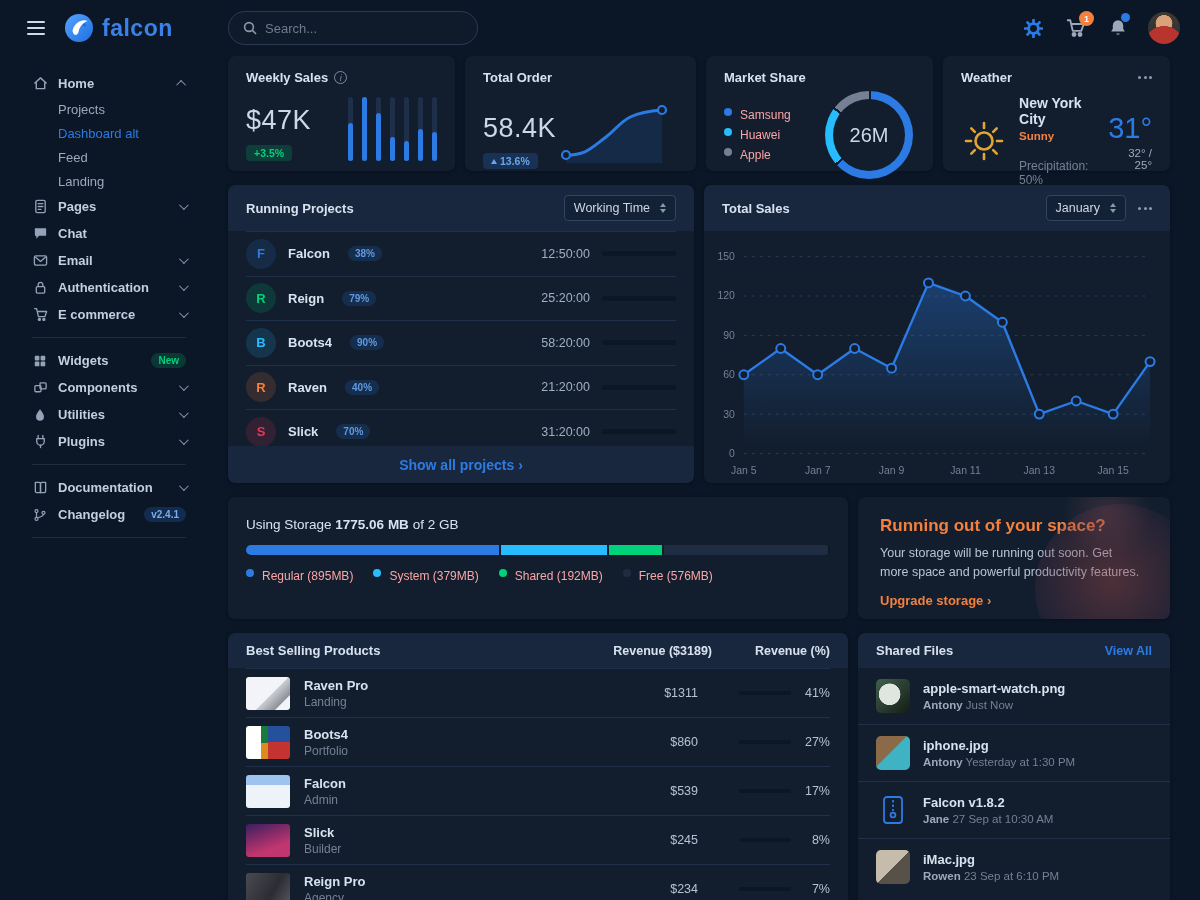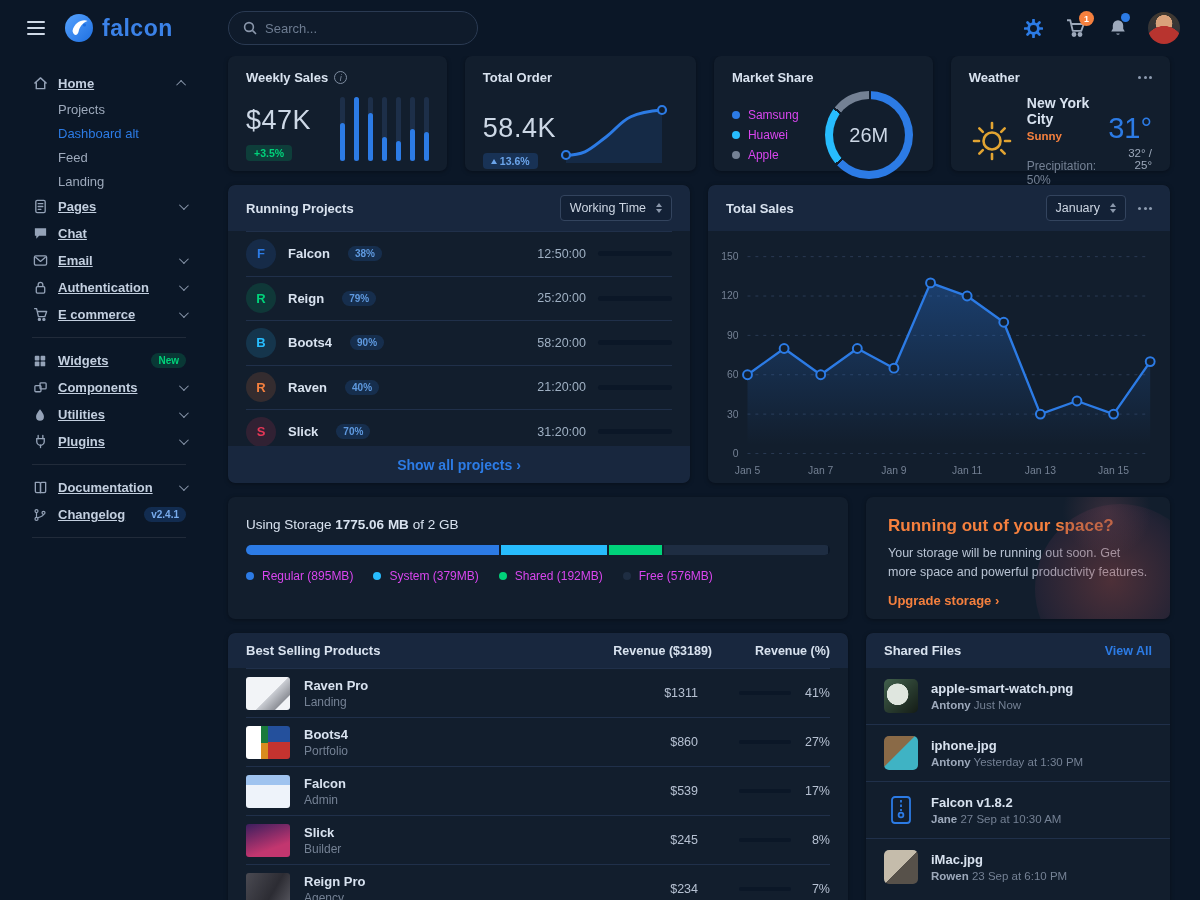--- a/index.html
+++ b/index.html
@@ -34,36 +34,36 @@
       radial-gradient(circle at 50% 105%, #b8342f 0 52%, rgba(0,0,0,0) 53%),
       radial-gradient(circle at 50% 36%, #d9a27b 0 32%, rgba(0,0,0,0) 33%),
       linear-gradient(#42392f,#27303f); }
   
   .layout { display:flex; height:844px; }
   .sidebar { width:216px; flex:none; padding:14px 30px 0 32px; overflow:hidden; }
   .content { flex:1; padding:0 30px 0 12px; overflow:hidden; }
   
   .nav-item { display:flex; align-items:center; gap:10px; padding:6px 0; cursor:pointer; color:#c3cfdf; font-weight:bold; font-size:13px; }
   .nav-ico { width:16px; display:flex; justify-content:center; color:#95a3b8; }
-  .nav-label { flex:1;text-decoration:underline; }
+  .nav-label { flex:1; }
   .chev { width:7px; height:7px; border-right:1.6px solid #8a97ab; border-bottom:1.6px solid #8a97ab; flex:none; }
   .chev.down { transform:rotate(45deg) translateY(-2px); }
   .chev.up { transform:rotate(-135deg) translateY(-2px); }
   .nav-sub { padding-left:26px; display:flex; flex-direction:column; }
   .sub-item { padding:4.5px 0; color:#9da9bb; font-size:13px; text-decoration:none; cursor:pointer; }
   .sub-item.active { color:var(--primary); font-weight:normal; }
   .side-divider { border-top:1px solid rgba(255,255,255,0.09); margin:9px 0; }
   .pill { font-size:10px; font-weight:bold; padding:2px 7px; border-radius:9px; }
   .pill.green { background:rgba(0,210,122,.18); color:var(--success); }
   .pill.blue { background:rgba(44,123,229,.22); color:#79aced; }
   .purchase-btn { margin-top:14px; width:100%; height:31px; border:none; border-radius:4px; background:var(--primary);
     color:#fff; font-weight:bold; font-size:13px; cursor:pointer; font-family:"Liberation Sans", sans-serif; }
   
   .card { background:var(--card); border-radius:7px; box-shadow:0 1px 4px rgba(0,0,0,.35); position:relative; }
-  .row { display:grid; gap:18px; margin-bottom:14px; }
+  .row { display:grid; gap:10px; margin-bottom:14px; }
   .row1 { grid-template-columns:repeat(4,1fr); }
   .row1 .card { height:115px; padding:14px 18px; }
   .row2 { grid-template-columns:1fr 1fr; }
   .row2 .card { height:298px; overflow:hidden; }
   .row3 { grid-template-columns:620px 1fr; }
   .row3 .card { height:122px; overflow:hidden; }
   .row4 { grid-template-columns:620px 1fr; margin-bottom:0; }
   .row4 .card { height:322px; overflow:hidden; }
   .card-title { font-size:13px; font-weight:bold; color:var(--txt); }
   .band { background:var(--band); padding:10px 18px; display:flex; align-items:center; border-radius:7px 7px 0 0; }
@@ -76,21 +76,21 @@
   .big-val { font-size:27px; color:#cdd8e6; font-weight:500; letter-spacing:.5px; }
   .soft-badge { display:inline-flex; align-items:center; gap:3px; font-size:10.5px; font-weight:bold; padding:2px 8px; border-radius:4px; margin-top:9px; }
   .soft-badge.success { background:rgba(0,210,122,.18); color:var(--success); }
   .soft-badge.primary { background:rgba(44,123,229,.22); color:#6ba4ea; }
   .caret-up { width:0; height:0; border-left:3.5px solid transparent; border-right:3.5px solid transparent; border-bottom:5px solid #6ba4ea; }
   .wbars { display:flex; align-items:stretch; gap:9px; height:64px; }
   .wbar-track { width:5px; background:#1d2f49; border-radius:3px; display:flex; align-items:flex-end; }
   .wbar-fill { width:100%; background:var(--primary); border-radius:3px; }
   .ms-body { display:flex; justify-content:space-between; align-items:center; margin-top:6px; }
   .legend-col { display:flex; flex-direction:column; gap:6px; }
-  .legend-item { display:flex; align-items:center; gap:8px; color:#d946ef; font-size:12px; }
+  .legend-item { display:flex; align-items:flex-start; gap:8px; color:#fca5a5; font-size:12px; }
   .dot { width:8px; height:8px; border-radius:50%; flex:none; }
   .donut { width:88px; height:88px; border-radius:50%; position:relative; flex:none; margin-right:2px; }
   .donut-hole { position:absolute; inset:8px; background:var(--card); border-radius:50%;
     display:flex; align-items:center; justify-content:center; font-size:20px; font-weight:500; color:#cdd8e6; }
   .weather-head { display:flex; align-items:center; justify-content:space-between; }
   .dots { display:flex; gap:2.5px; cursor:pointer; background:none; border:none; padding:4px 0; }
   .dots i { width:3px; height:3px; border-radius:50%; background:#8d9bb0; }
   .weather-body { display:flex; align-items:center; gap:12px; margin-top:10px; }
   .w-city { font-size:14px; font-weight:bold; }
   .w-cond { color:var(--warning); font-weight:bold; font-size:11.5px; margin-top:3px; }

